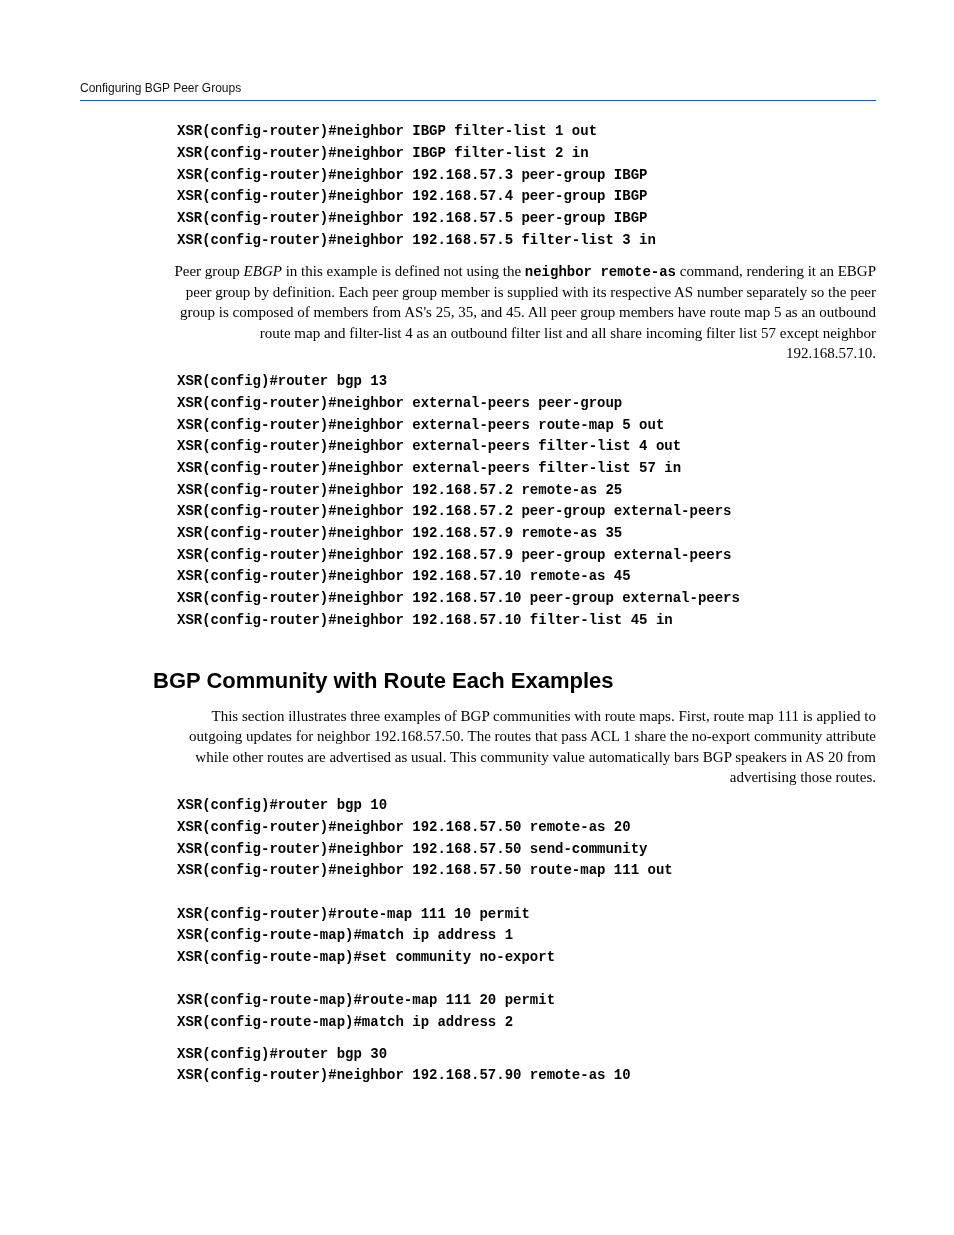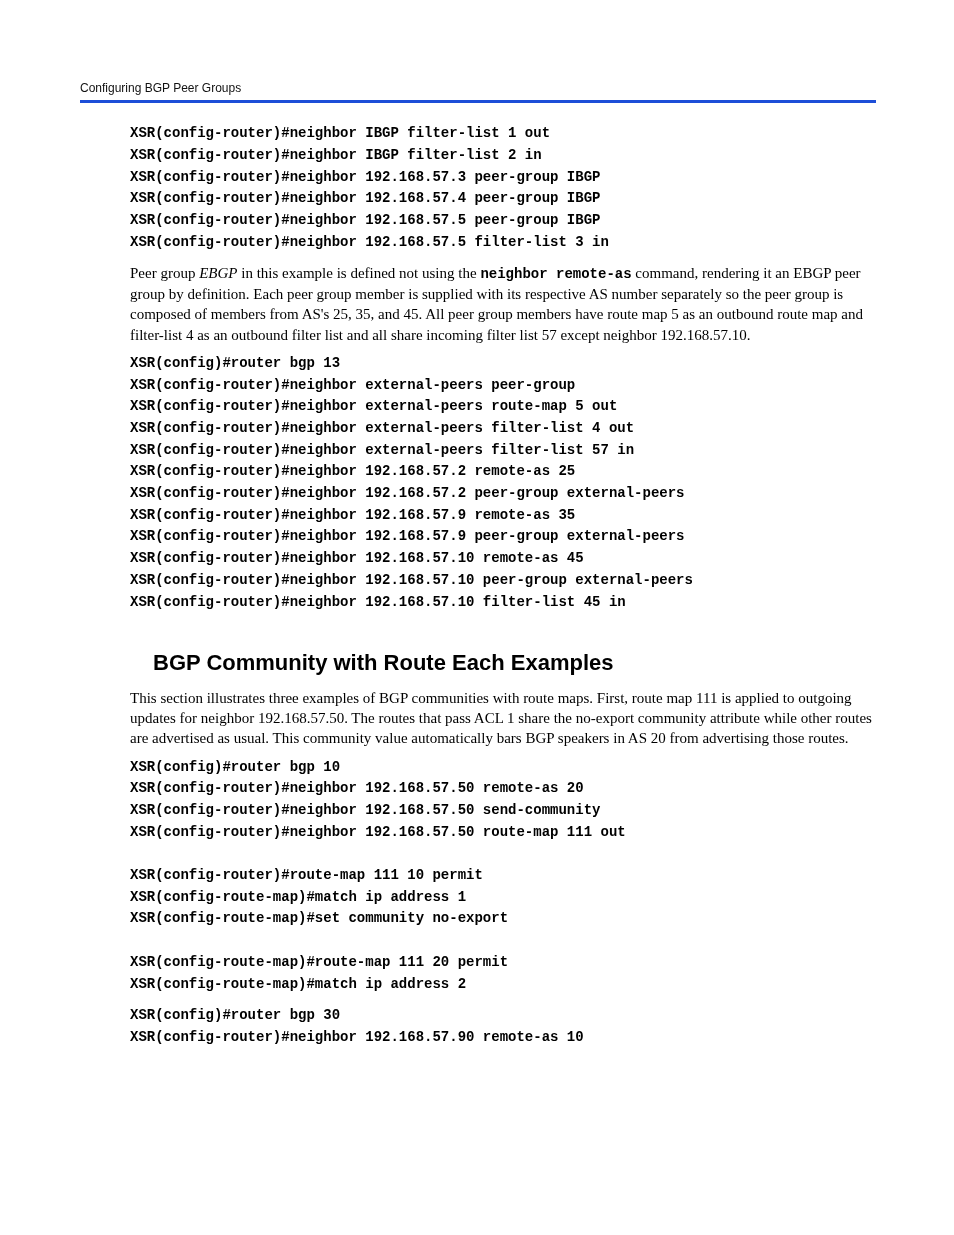--- a/index.html
+++ b/index.html
@@ -12,45 +12,46 @@
     width: 954px;
     line-height: 1.35;
   }
   .page {
     padding: 80px 78px 40px 80px;
   }
   .header {
     font-family: Arial, Helvetica, sans-serif;
     font-size: 12px;
     color: #111;
-    border-bottom: 3px solid #1d4ed8;
+    border-bottom: 1px solid #1d4ed8;
     padding-bottom: 4px;
     margin-bottom: 20px;
   }
   .code-block {
     font-family: "Courier New", Courier, monospace;
     font-weight: bold;
     font-size: 14px;
-    margin-left: 50px;
+    margin-left: 97px;
     line-height: 1.55;
     white-space: pre;
     margin-bottom: 10px;
   }
   h2.section {
     font-family: Arial, Helvetica, sans-serif;
     font-weight: bold;
     font-size: 22px;
     color: #000;
     margin: 35px 0 10px 73px;
   }
   .body-text {
-    margin-left: 50px;
+    margin-left: 91px;
     font-size: 15px;
     line-height: 1.35;
     margin-bottom: 8px;
+    text-align: right;
   }
   .body-text .italic { font-style: italic; }
   .body-text .mono {
     font-family: "Courier New", Courier, monospace;
     font-weight: bold;
     font-size: 14px;
   }
 </style>
 </head>
 <body>

